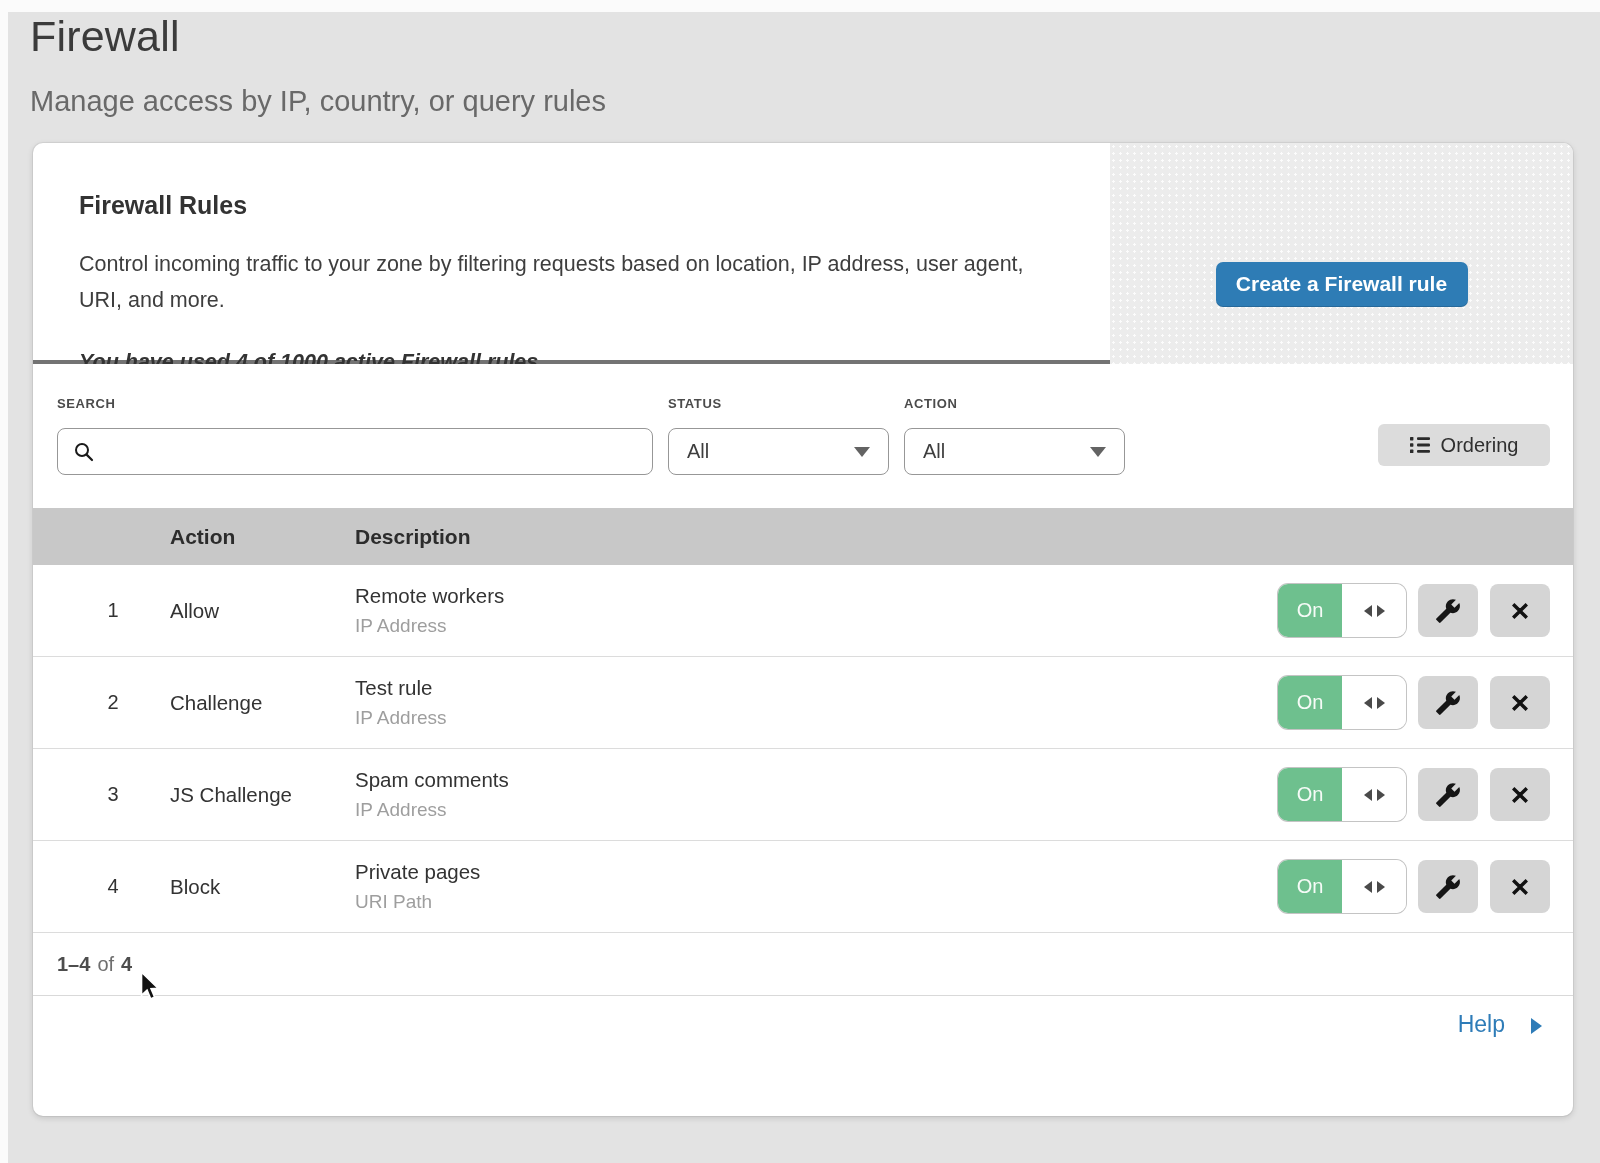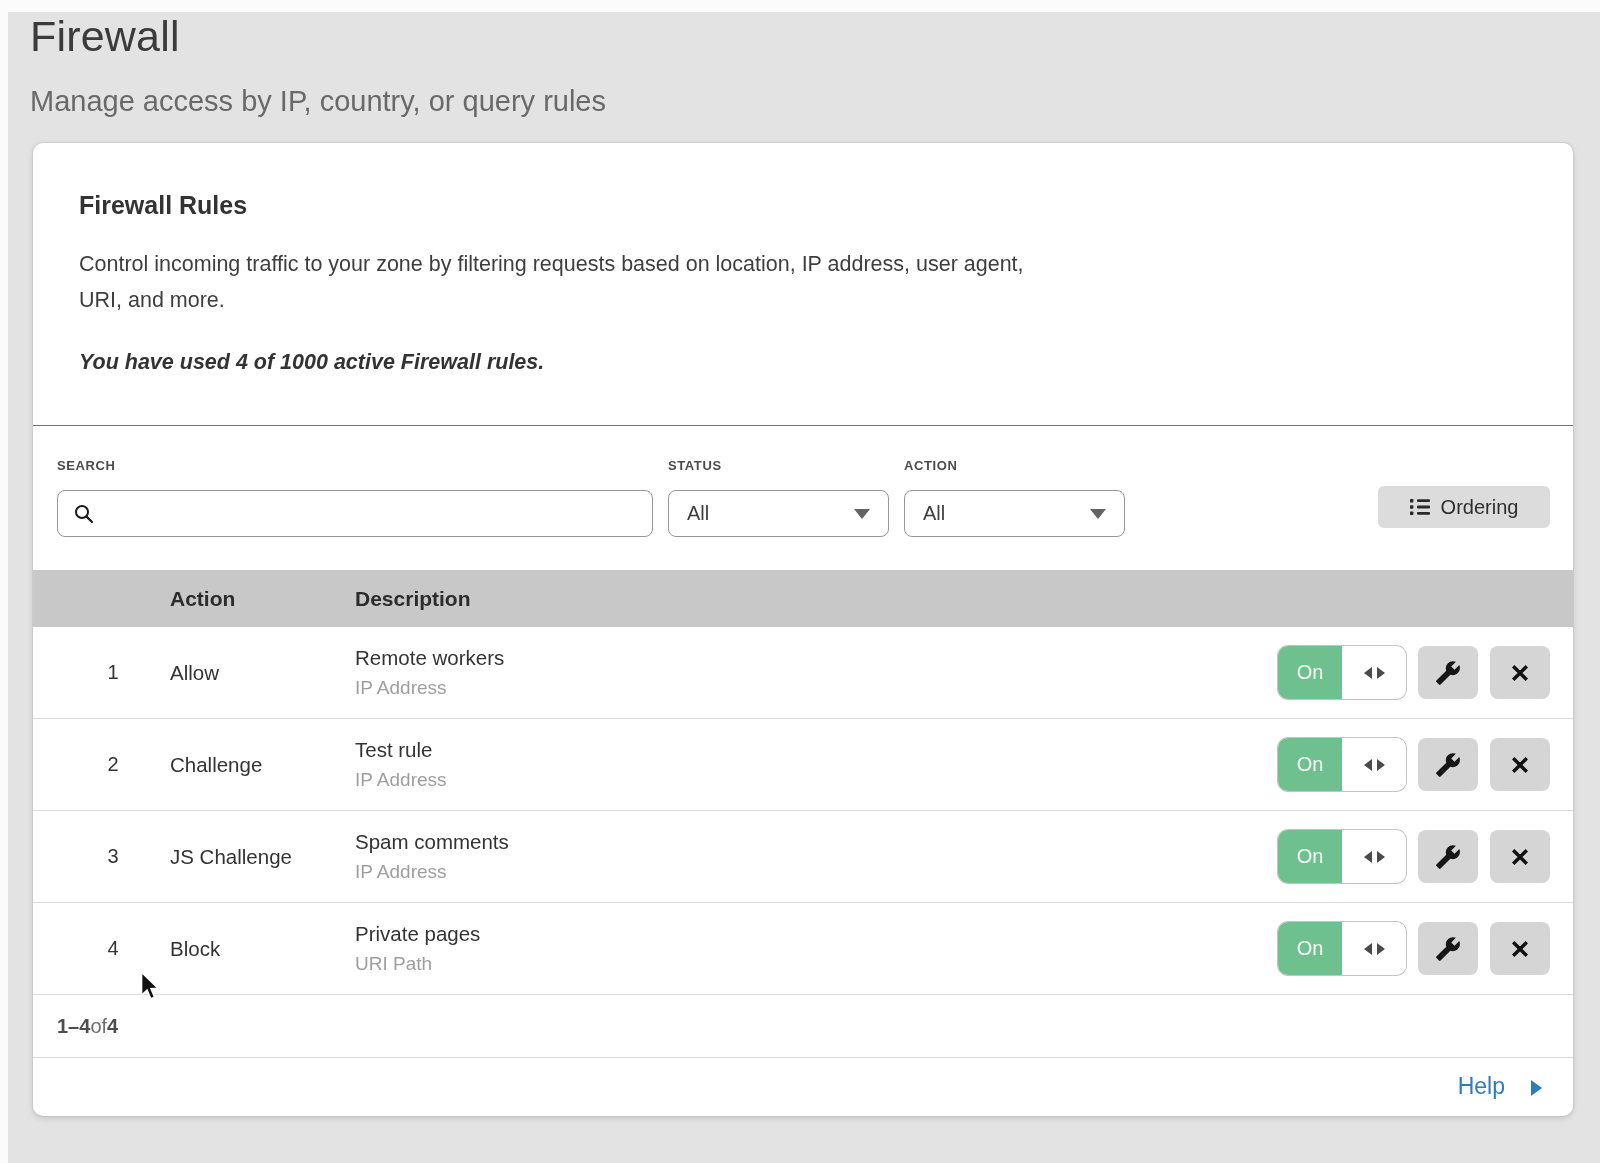--- a/index.html
+++ b/index.html
@@ -19,21 +19,21 @@
   .page-subtitle { margin-top:24px; font-size:29px; font-weight:400; color:#696969; }
 
   
   .card {
     position:absolute; left:33px; top:143px; width:1540px; height:973px;
     background:#ffffff; border-radius:10px;
     box-shadow: 0 0 0 1px rgba(0,0,0,0.05), 0 2px 6px rgba(0,0,0,0.14);
   }
 
   
-  .card-top { position:relative; height:283px; border-bottom:1px solid #737373; }
+  .card-top { position:relative; height:221px; border-bottom:4px solid #737373; }
   .card-top-left { padding:48px 0 0 46px; width:1040px; }
   .card-heading { font-size:25px; font-weight:700; color:#333333; margin-bottom:26px; }
   .card-desc { font-size:21.5px; color:#3e3e3e; line-height:36px; width:950px; margin-bottom:32px; }
   .usage-note { font-size:21.5px; font-weight:700; color:#333333;font-style:italic; }
   .gray-panel {
     position:absolute; right:0; top:0; width:463px; height:282px;
     background-color:#ececec;
     background-image: radial-gradient(circle, rgba(255,255,255,0.85) 1px, rgba(0,0,0,0) 1.2px);
     background-size: 7px 7px;
     border-top-right-radius:10px;
@@ -103,21 +103,21 @@
   .toggle-handle { width:64px; height:100%; display:flex; align-items:center; justify-content:center; gap:5px; background:#fff; }
   .tri-l { width:0; height:0; border-top:6px solid transparent; border-bottom:6px solid transparent; border-right:8px solid #4a4a4a; }
   .tri-r { width:0; height:0; border-top:6px solid transparent; border-bottom:6px solid transparent; border-left:8px solid #4a4a4a; }
   .icon-btn {
     width:60px; height:53px; border:none; border-radius:8px; background:#d5d5d5; cursor:pointer;
     display:flex; align-items:center; justify-content:center;
   }
   .wrench { transform:scaleX(-1); }
 
   
-  .pagination { height:62px; display:flex; align-items:center; padding-left:24px; font-size:20px; background:#fff; }
+  .pagination { height:62px; display:flex; align-items:center; padding-left:24px; font-size:20px; gap:7px; background:#fff; }
   .pg-strong { font-weight:700; color:#4d4d4d; }
   .pg-of { color:#6e6e6e; }
   .help-row {
     height:58px; border-top:1px solid #d9d9d9; background:#fff;
     display:flex; align-items:center; justify-content:flex-end; padding-right:31px;
     border-bottom-left-radius:10px; border-bottom-right-radius:10px;
   }
   .help-link { display:flex; align-items:center; gap:26px; color:#2e7cb8; font-size:23px; text-decoration:none; cursor:pointer; }
   .help-arrow { width:0; height:0; border-top:8px solid transparent; border-bottom:8px solid transparent; border-left:11px solid #2e7cb8; margin-top:2px; }
 
@@ -135,20 +135,23 @@
   <div class="page-subtitle">Manage access by IP, country, or query rules</div>
 </div>
 
 <div class="card">
 
   <section class="card-top">
     <div class="card-top-left">
       <div class="card-heading">Firewall Rules</div>
       <p class="card-desc">Control incoming traffic to your zone by filtering requests based on location, IP address, user agent, URI, and more.</p>
       <p class="usage-note">You have used 4 of 1000 active Firewall rules.</p>
+    </div>
+    <div class="gray-panel">
+      <button class="create-btn">Create a Firewall rule</button>
     </div>
   </section>
 
   <section class="filters">
     <div class="flabel lbl-search">SEARCH</div>
     <div class="search-box">
       <svg width="20" height="20" viewBox="0 0 20 20">
         <circle cx="8" cy="8" r="6" fill="none" stroke="#1a1a1a" stroke-width="2"></circle>
         <line x1="12.6" y1="12.6" x2="18" y2="18" stroke="#1a1a1a" stroke-width="2.2" stroke-linecap="round"></line>
       </svg>

